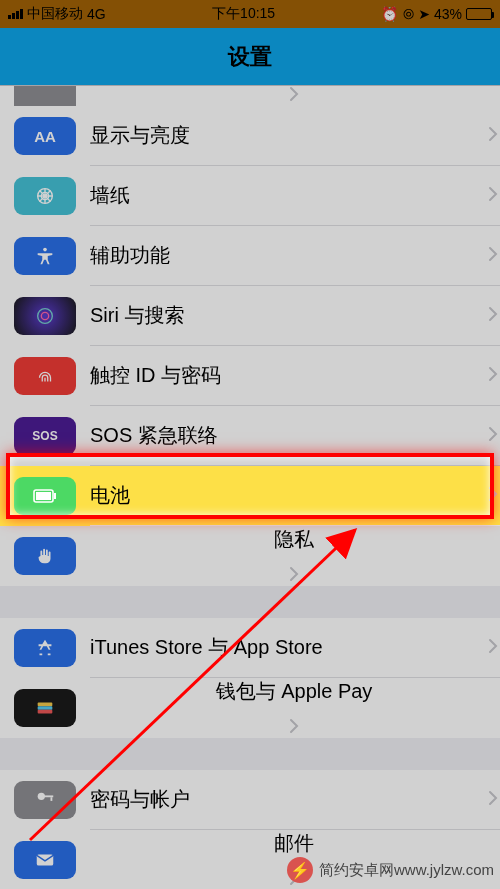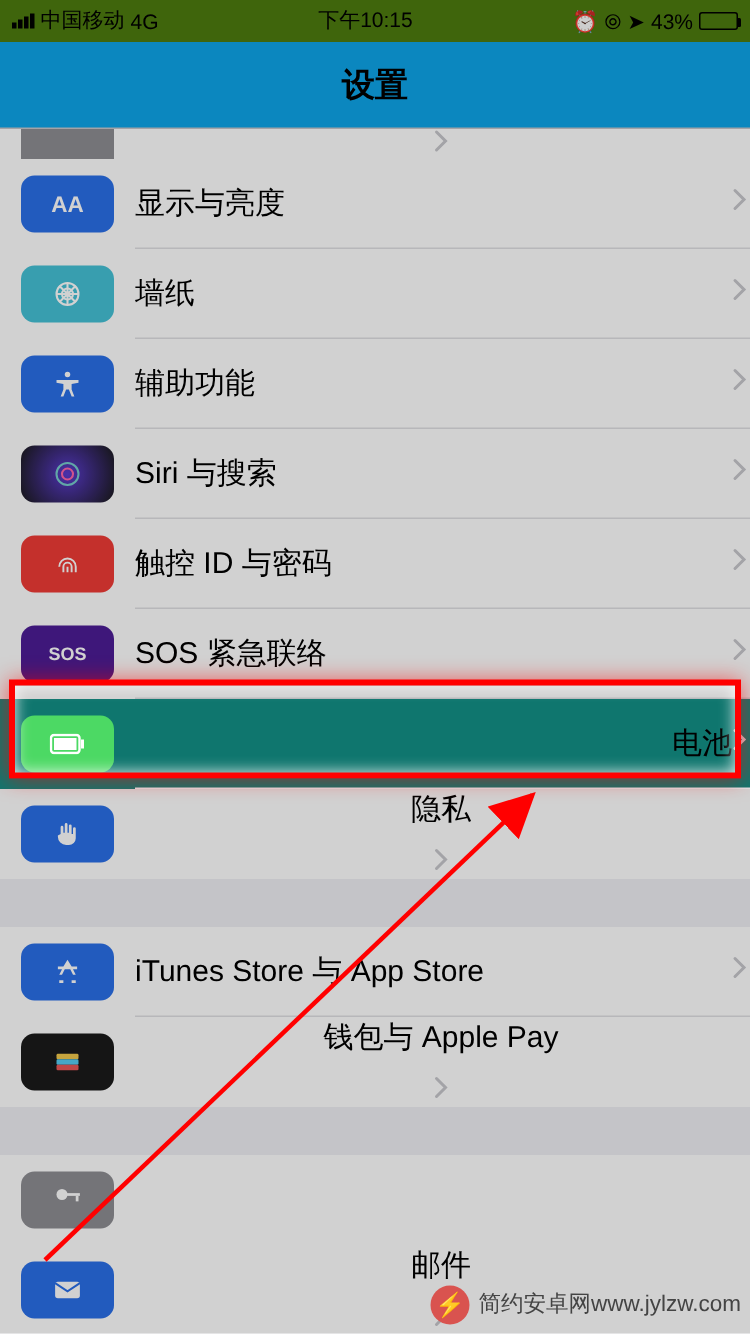--- a/index.html
+++ b/index.html
@@ -17,21 +17,21 @@
     pointer-events: none;
     z-index: 5;
   }
   .statusbar {
     height: 28px;
     display: flex; align-items: center;
     padding: 0 8px;
     font-size: 14px;
     font-weight: 500;
     color: #000;
-    background: #4d7c0f;
+    background: #a16207;
   }
   .sb-left, .sb-right { display: flex; align-items: center; gap: 4px; }
   .sb-center { flex: 1; text-align: center; }
   .signal { display: inline-flex; align-items: flex-end; gap: 1px; }
   .signal i { width: 3px; background:#000; display:inline-block; }
   .signal i:nth-child(1){height:4px}.signal i:nth-child(2){height:6px}
   .signal i:nth-child(3){height:8px}.signal i:nth-child(4){height:10px}
   .battery { display:inline-flex; align-items:center; }
   .battery-body { width:26px; height:12px; border:1px solid #000; border-radius:2px; position:relative; }
   .battery-body::after { content:""; position:absolute; right:-3px; top:3px; width:2px; height:6px; background:#000; border-radius:0 1px 1px 0;}
@@ -84,21 +84,21 @@
     color:#444; font-size:14px;
   }
   .watermark .bolt {
     width:26px; height:26px; border-radius:50%;
     background:#d9534f; color:#fff;
     display:flex; align-items:center; justify-content:center;
     font-size:16px;
   }
   .watermark .txt { display:flex; flex-direction:row; line-height:1.05; font-size:15px; }
   
-  .nodim { position:relative; z-index:10; background:#0f766e;text-align:right; }
+  .nodim { position:relative; z-index:10; background:#fde047; }
 </style>
 </head>
 <body>
 
 <div class="statusbar">
   <div class="sb-left">
     <span class="signal">
         <i></i>
         <i></i>
         <i></i>
@@ -291,20 +291,26 @@
 
   <div class="group">
     <div class="row">
       <div class="icon" style="background:#8e8e93">
         <svg width="22" height="22" viewBox="0 0 24 24" fill="#fff">
             <circle cx="8" cy="8" r="4"></circle>
             <rect x="11" y="7" width="10" height="2"></rect>
             <rect x="18" y="9" width="2" height="4"></rect>
           </svg>
       </div>
+      <div class="label-wrap">
+          <span class="label">密码与帐户</span>
+        <span class="chevron"><svg width="10" height="16" viewBox="0 0 10 16">
+              <path d="M2 2l6 6-6 6" stroke="currentColor" stroke-width="2" fill="none" stroke-linecap="round"></path>
+            </svg></span>
+      </div>
     </div>
 
     <div class="row">
       <div class="icon" style="background:#2a6fe8">
         <svg width="22" height="22" viewBox="0 0 24 24" fill="#fff">
             <rect x="3" y="6" width="18" height="12" rx="2"></rect>
             <path d="M3 7l9 6 9-6" stroke="#2a6fe8" stroke-width="1.5" fill="none"></path>
           </svg>
       </div>
       <div class="label-wrap">

